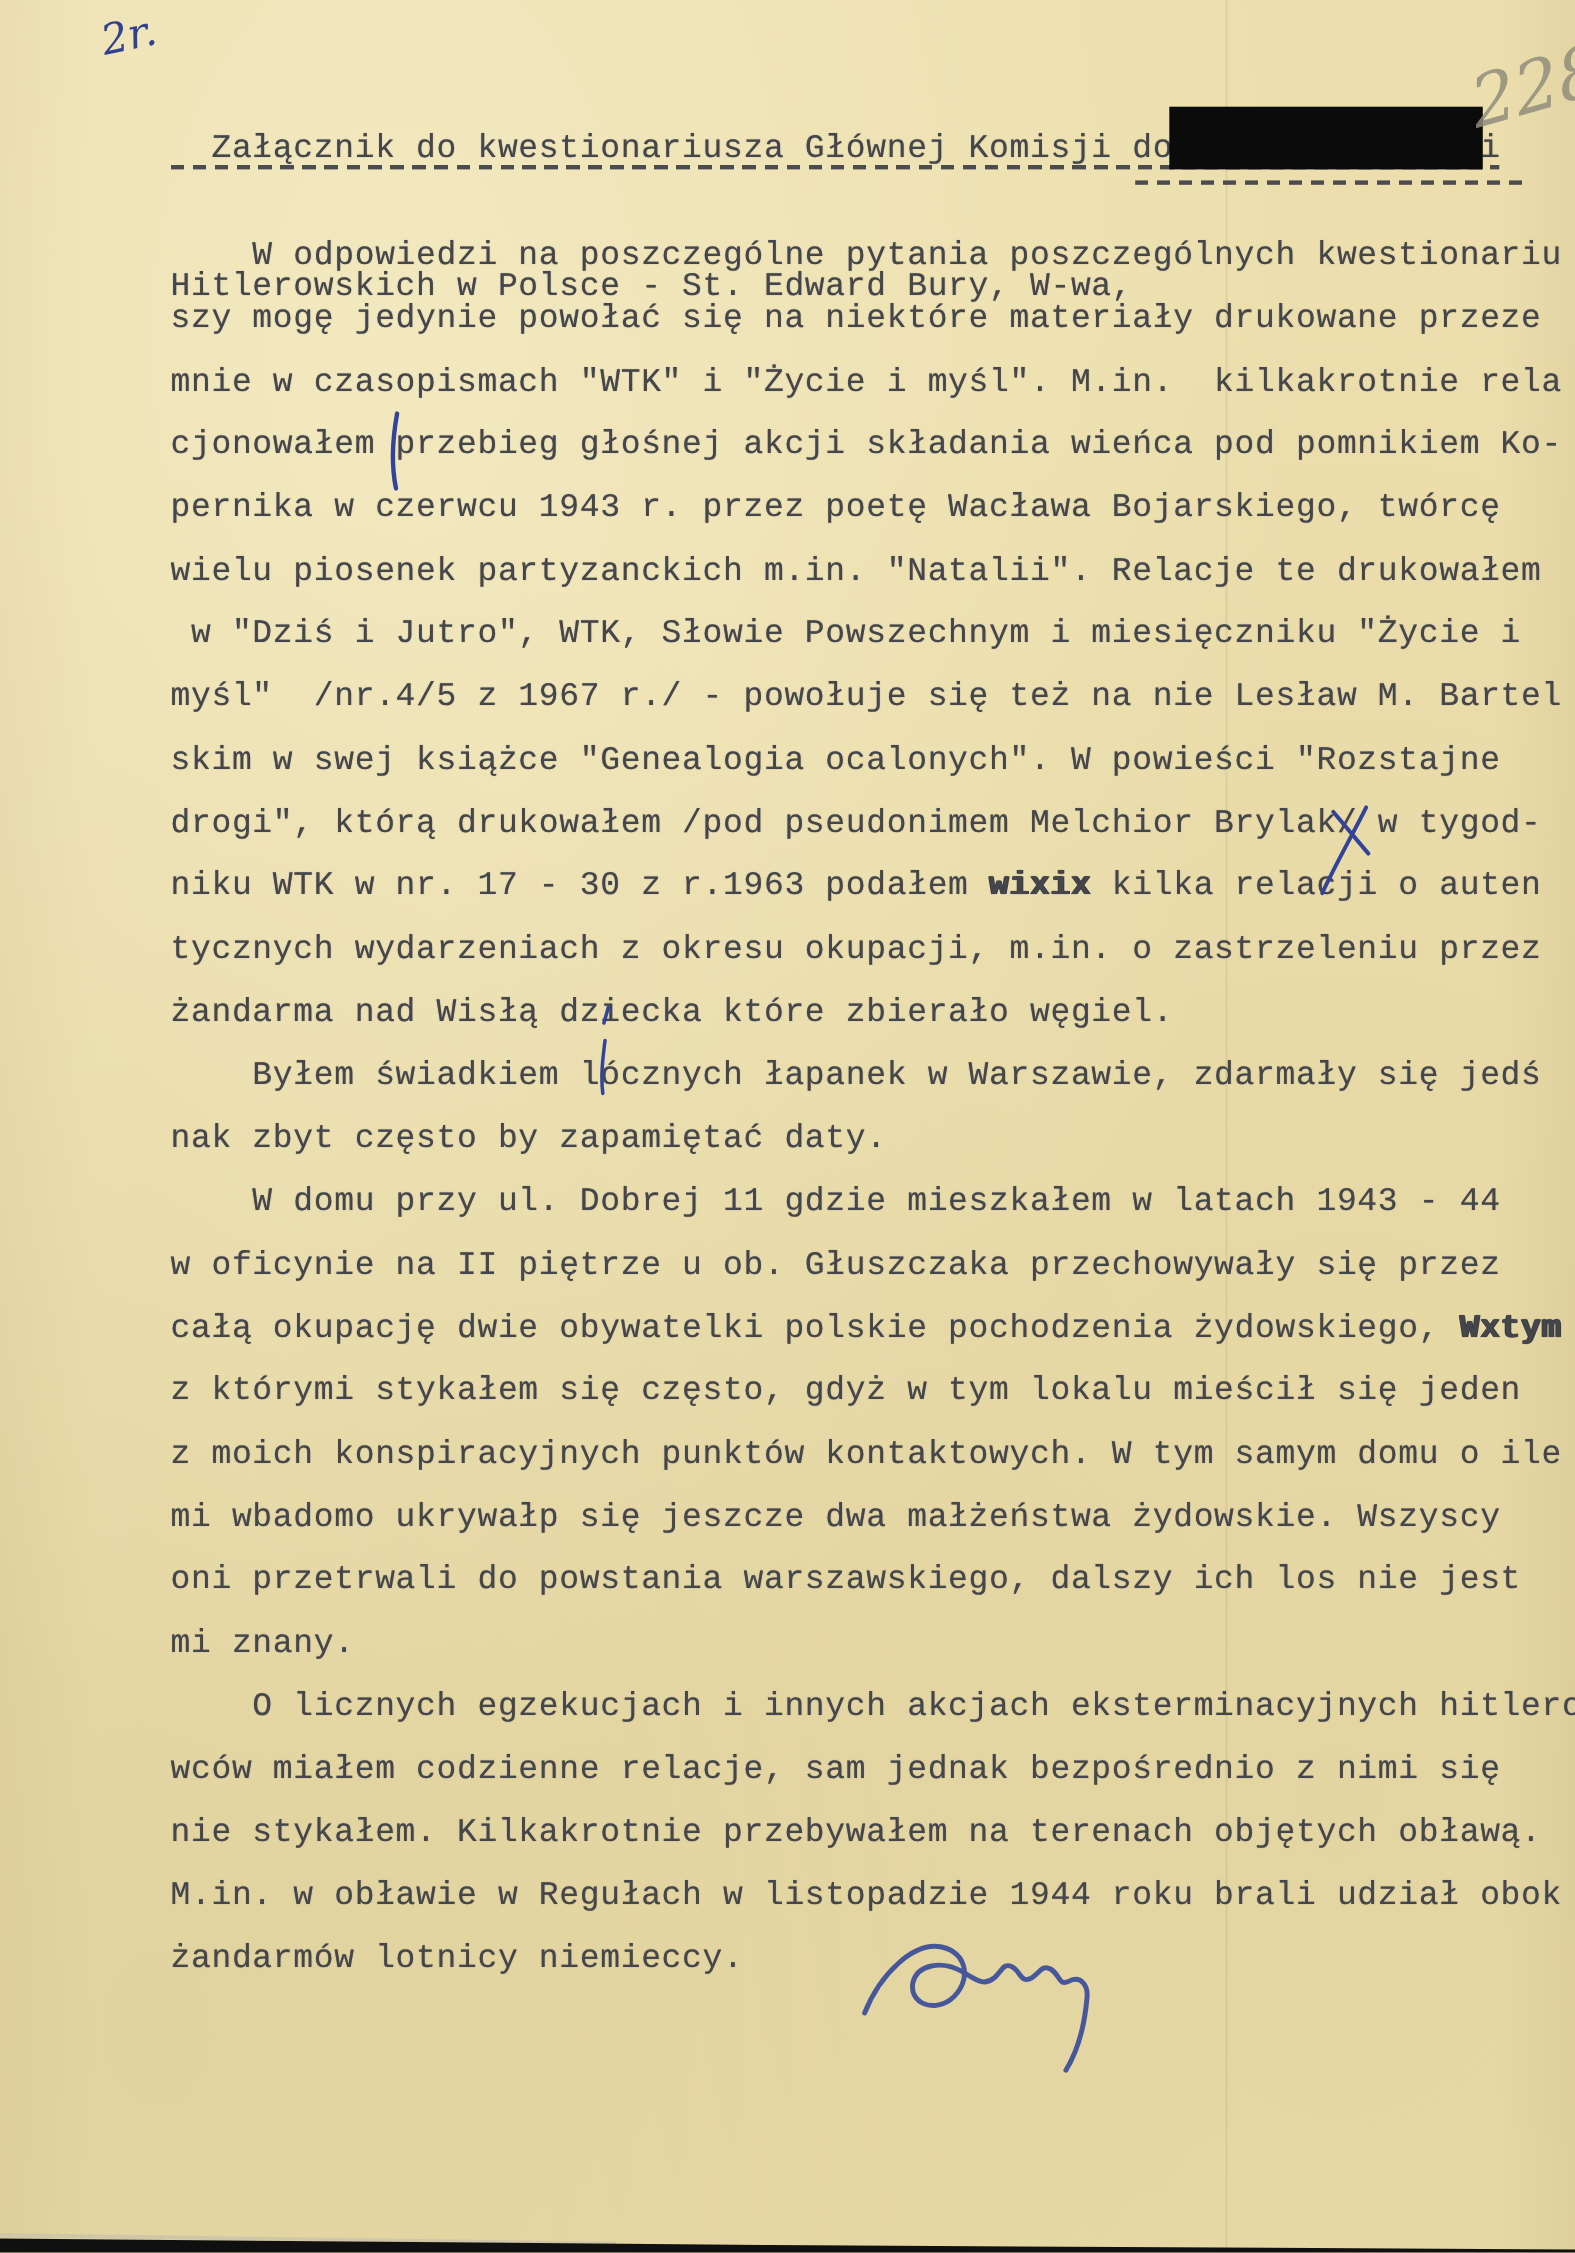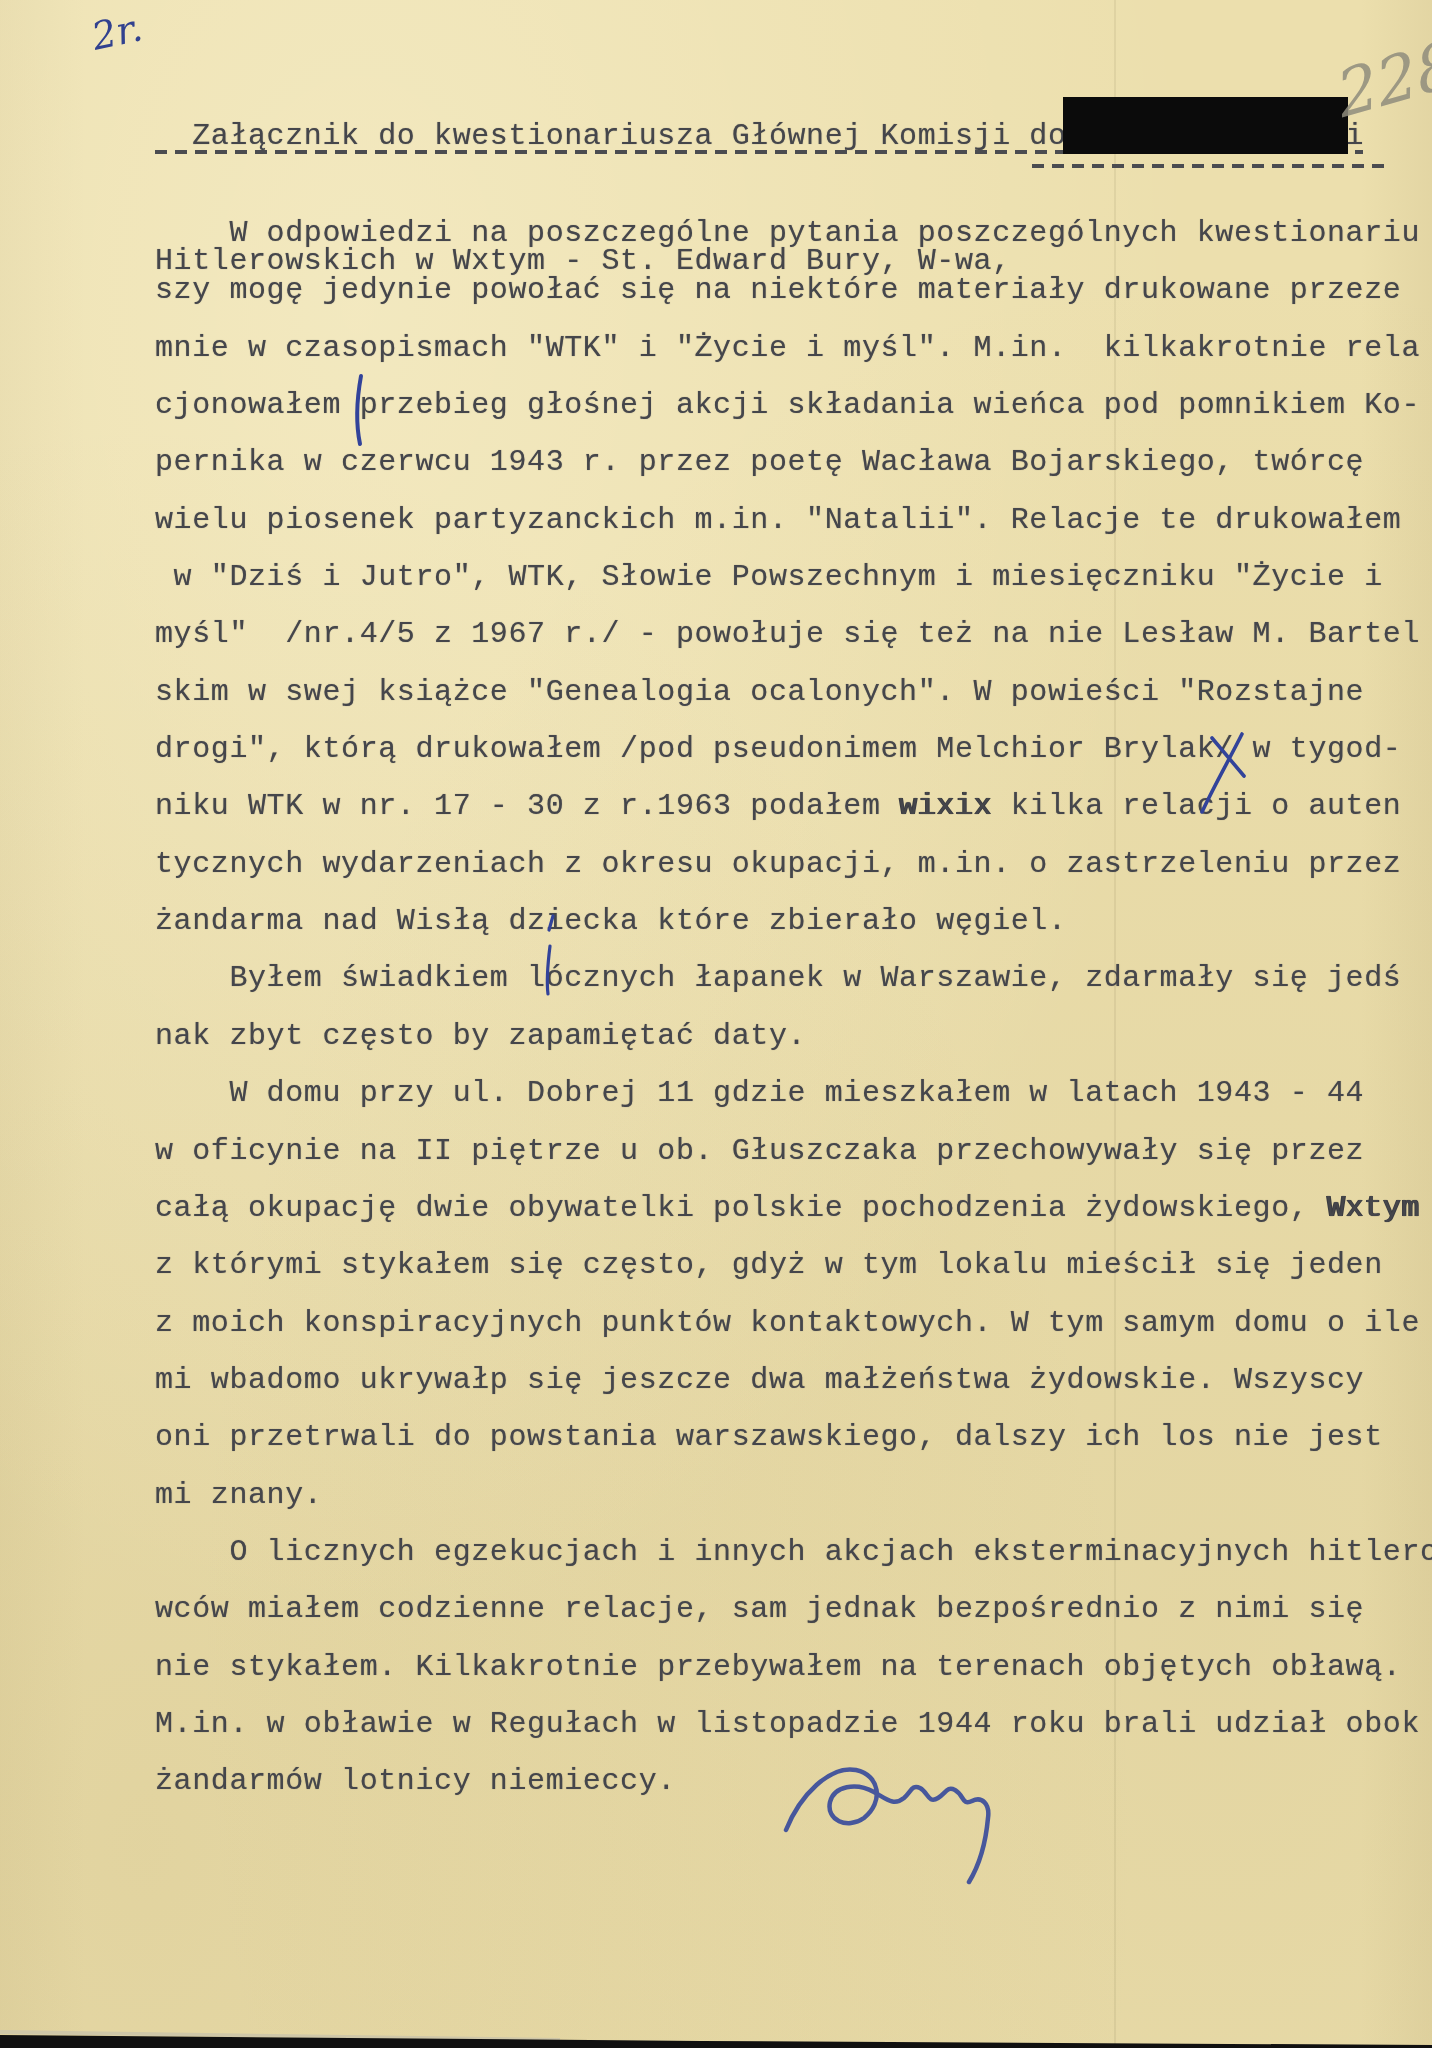--- a/index.html
+++ b/index.html
@@ -14,21 +14,21 @@
     font-family:"Liberation Mono","DejaVu Sans Mono",monospace;
   }
   .crease { position:absolute; top:0; left:1114px; width:2px; height:2048px;
     background:rgba(110,95,55,0.10); }
   .typed { color:#45464b; font-size:30px; letter-spacing:0.6px; white-space:pre;
     text-shadow:0 0 1px rgba(70,70,75,0.55); }
   .header-block { position:absolute; left:155px; top:40px; }
   .header-block .hline { line-height:57.3px; }
   .body-block { position:absolute; left:155px; top:205px; }
   .tline { line-height:57.35px; }
-  .ov { font-weight:normal;
+  .ov { font-weight:bold;
     text-shadow:0 0 1px #3c3d42, 0.9px 0 0 #3c3d42, -0.9px 0 0 #3c3d42; }
   .dash { position:absolute; height:4px; z-index:2;
     background:repeating-linear-gradient(90deg,#4b4c50 0 12px, rgba(0,0,0,0) 12px 20px); }
   .dash1 { left:155px; top:150px; width:1208px; }
   .dash2 { left:1032px; top:164px; width:352px; }
   .redaction { position:absolute; left:1063px; top:97px; width:285px; height:57px;
     background:#0b0b0b; z-index:5; }
   .corner-mark { position:absolute; left:92px; top:10px; z-index:6;
     font-family:"DejaVu Serif",serif; font-style:italic; font-size:38px;
     color:#31418f; transform:rotate(-12deg); }
@@ -43,21 +43,21 @@
 <div class="page">
 
   <div class="crease"></div>
 
   <div class="corner-mark typedless">2r.</div>
 
   <div class="page-number">228</div>
 
   <div class="header-block typed">
     <div class="hline">  Załącznik do kwestionariusza Głównej Komisji do Badahia Zbrodni</div>
-    <div class="hline">Hitlerowskich w Wxtym - St. Edward Bury, W-wa,</div>
+    <div class="hline">Hitlerowskich w Polsce - St. Edward Bury, W-wa,</div>
   </div>
 
   <div class="dash dash1"></div>
   <div class="dash dash2"></div>
 
   <div class="redaction"></div>
 
   <div class="body-block typed"><div class="tline"><span>    W odpowiedzi na poszczególne pytania poszczególnych kwestionariu</span></div><div class="tline"><span>szy mogę jedynie powołać się na niektóre materiały drukowane przeze</span></div><div class="tline"><span>mnie w czasopismach "WTK" i "Życie i myśl". M.in.  kilkakrotnie rela</span></div><div class="tline"><span>cjonowałem przebieg głośnej akcji składania wieńca pod pomnikiem Ko-</span></div><div class="tline"><span>pernika w czerwcu 1943 r. przez poetę Wacława Bojarskiego, twórcę</span></div><div class="tline"><span>wielu piosenek partyzanckich m.in. "Natalii". Relacje te drukowałem</span></div><div class="tline"><span> w "Dziś i Jutro", WTK, Słowie Powszechnym i miesięczniku "Życie i</span></div><div class="tline"><span>myśl"  /nr.4/5 z 1967 r./ - powołuje się też na nie Lesław M. Bartel</span></div><div class="tline"><span>skim w swej książce "Genealogia ocalonych". W powieści "Rozstajne</span></div><div class="tline"><span>drogi", którą drukowałem /pod pseudonimem Melchior Brylak/ w tygod-</span></div><div class="tline"><span>niku WTK w nr. 17 - 30 z r.1963 podałem </span><span class="ov">wixix</span><span> kilka relacji o auten</span></div><div class="tline"><span>tycznych wydarzeniach z okresu okupacji, m.in. o zastrzeleniu przez</span></div><div class="tline"><span>żandarma nad Wisłą dziecka które zbierało węgiel.</span></div><div class="tline"><span>    Byłem świadkiem lócznych łapanek w Warszawie, zdarmały się jedś</span></div><div class="tline"><span>nak zbyt często by zapamiętać daty.</span></div><div class="tline"><span>    W domu przy ul. Dobrej 11 gdzie mieszkałem w latach 1943 - 44</span></div><div class="tline"><span>w oficynie na II piętrze u ob. Głuszczaka przechowywały się przez</span></div><div class="tline"><span>całą okupację dwie obywatelki polskie pochodzenia żydowskiego, </span><span class="ov">Wxtym</span></div><div class="tline"><span>z którymi stykałem się często, gdyż w tym lokalu mieścił się jeden</span></div><div class="tline"><span>z moich konspiracyjnych punktów kontaktowych. W tym samym domu o ile</span></div><div class="tline"><span>mi wbadomo ukrywałp się jeszcze dwa małżeństwa żydowskie. Wszyscy</span></div><div class="tline"><span>oni przetrwali do powstania warszawskiego, dalszy ich los nie jest</span></div><div class="tline"><span>mi znany.</span></div><div class="tline"><span>    O licznych egzekucjach i innych akcjach eksterminacyjnych hitlero</span></div><div class="tline"><span>wców miałem codzienne relacje, sam jednak bezpośrednio z nimi się</span></div><div class="tline"><span>nie stykałem. Kilkakrotnie przebywałem na terenach objętych obławą.</span></div><div class="tline"><span>M.in. w obławie w Regułach w listopadzie 1944 roku brali udział obok</span></div><div class="tline"><span>żandarmów lotnicy niemieccy.</span></div></div>
 
   <svg class="overlay" width="1432" height="2048" viewBox="0 0 1432 2048">

